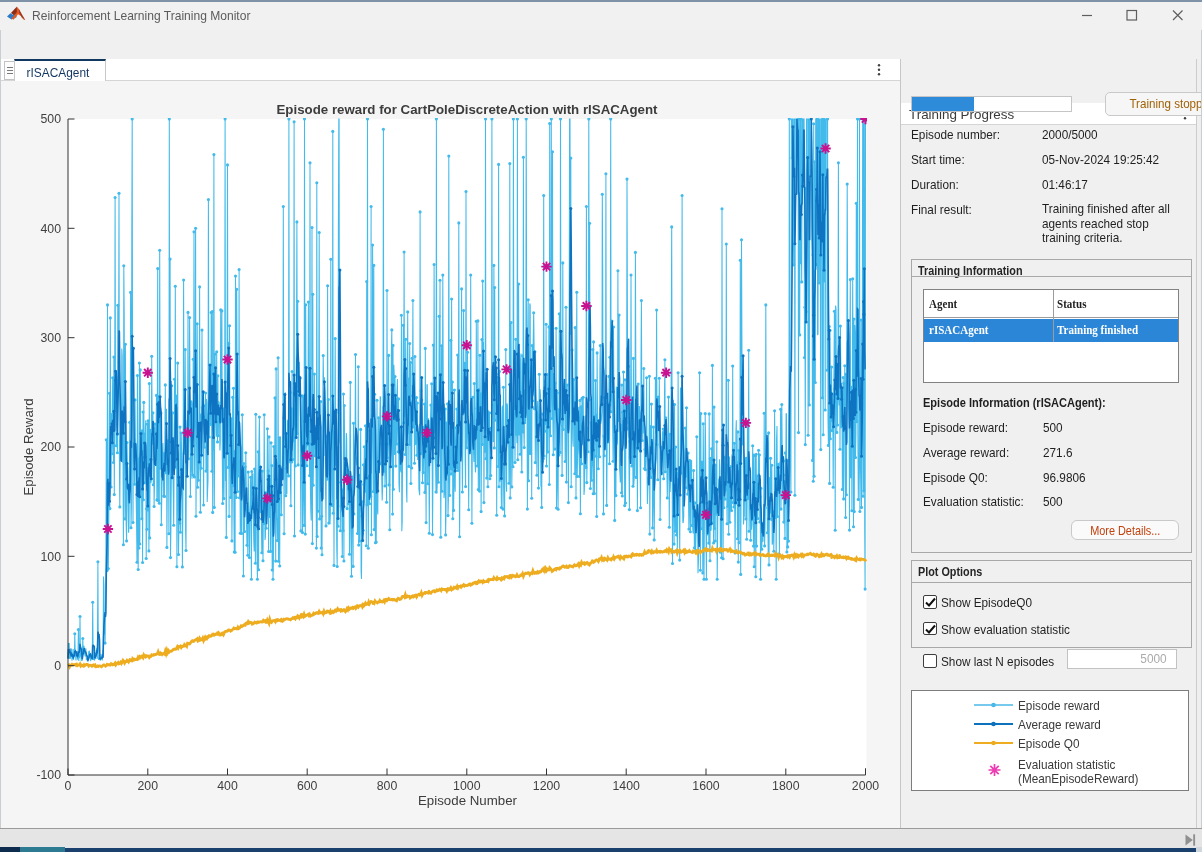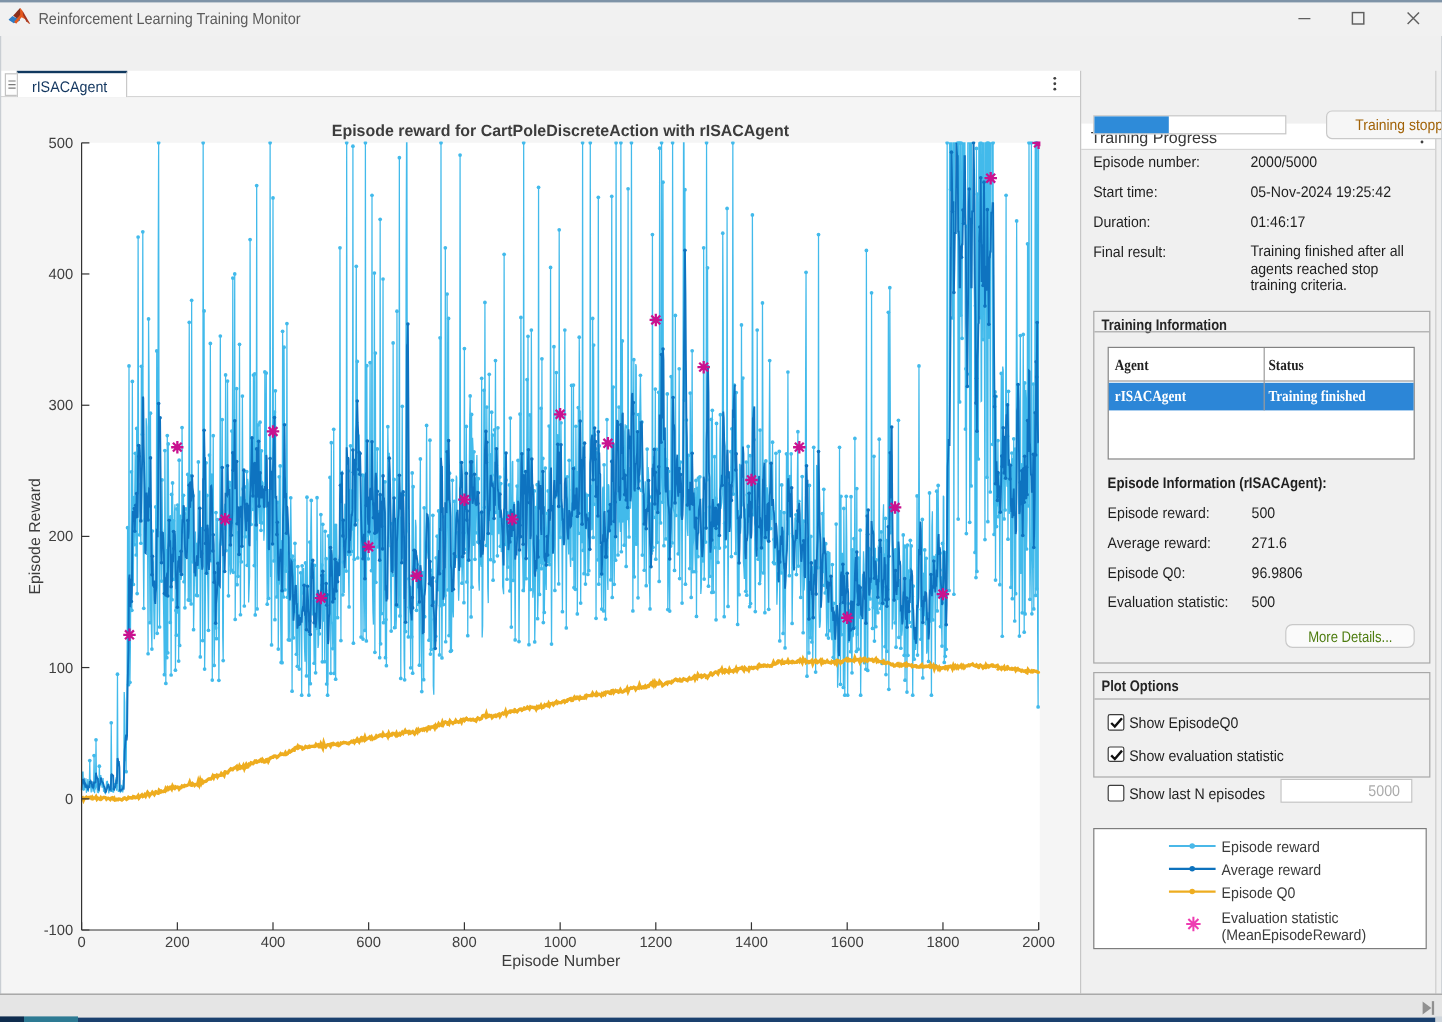--- a/index.html
+++ b/index.html
@@ -22,21 +22,21 @@
 .rpanel { left:901px; top:81px; width:295px; height:747px; background:#f0f0f0; }
 .divider { left:900px; top:59px; width:1px; height:769px; background:#c6c6c6; }
 .rightgutter { left:1196px; top:59px; width:6px; height:789px; background:#efefef; border-left:1px solid #cccccc; }
 
 .progress { left:911px; top:96px; width:161px; height:16px; background:#ffffff; border:1px solid #c5c5c5; }
 .progress div { width:62px; height:14px; background:#2e8bd9; }
 .btn { border:1px solid #c9c9c9; border-radius:5px; background:#f6f6f6; text-align:center; }
 .btn span { display:inline-block; white-space:nowrap; }
 .btn-stop { left:1081px; top:92px; width:134px; height:24px; font-size:12.8px; color:#a16207; line-height:22px;margin-left:24px; }
 .btn-stop span { transform:scaleX(0.906); }
-.btn-more { left:1071px; top:519.5px; width:108px; height:20.5px; font-size:12.8px; color:#4d7c0f; line-height:19px; background:#fafafa; border-radius:6px; }
+.btn-more { left:1071px; top:519.5px; width:108px; height:20.5px; font-size:12.8px; color:#c2410c; line-height:19px; background:#fafafa; border-radius:6px; }
 .btn-more span { transform:scaleX(0.851); }
 
 .lbl { font-size:12.8px; color:#1f1f1f; white-space:nowrap; transform:scaleX(0.92); transform-origin:0 50%; }
 .lblb { font-size:12.8px; font-weight:bold; color:#1f1f1f; white-space:nowrap; transform:scaleX(0.862); transform-origin:0 50%; }
 
 .group { border:1px solid #a8a8a8; }
 .gtitle { position:absolute; left:6px; top:2.5px; font-size:12.8px; font-weight:bold; color:#252525; transform:scaleX(0.845); transform-origin:0 50%; white-space:nowrap; }
 .grule { position:absolute; left:0; width:100%; height:1px; background:#a8a8a8; }
 
 .titable { left:922.5px; top:289px; width:256.5px; height:94px; background:#ffffff; border:1px solid #828282;font-family:Liberation Serif, serif; }

